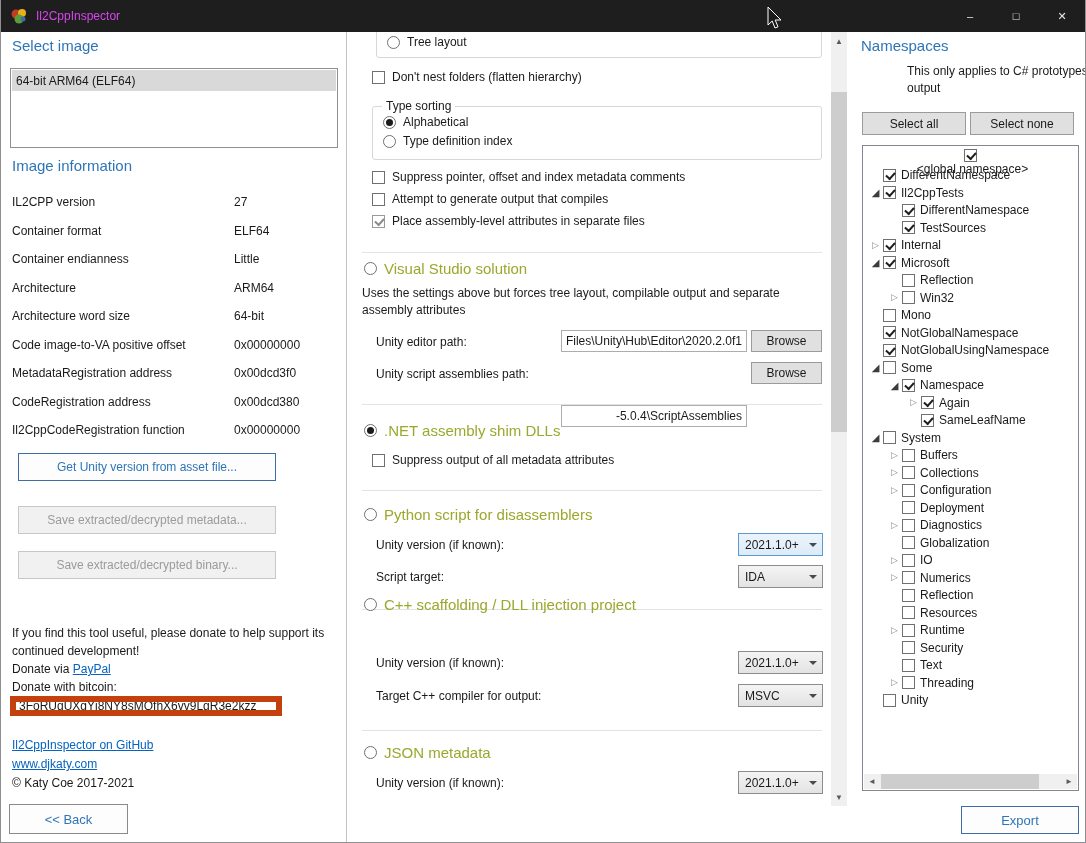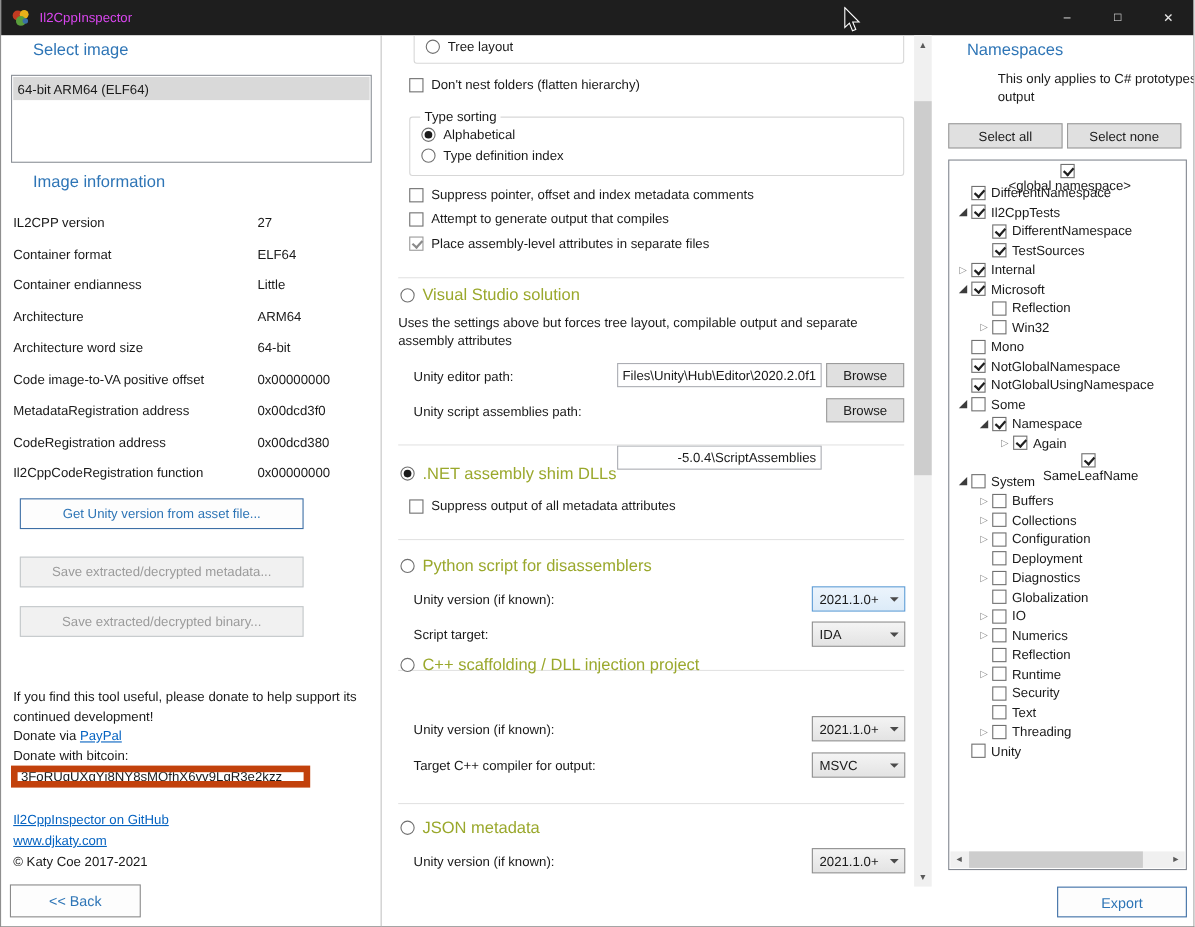--- a/index.html
+++ b/index.html
@@ -8,21 +8,21 @@
   #screen { position:relative; width:1086px; height:843px; background:#fff; border:1px solid #8f8f8f; border-top:none; overflow:hidden; }
 
   
   .titlebar { position:absolute; left:0; top:0; right:0; height:32px; background:#1e1e1e; color:#fff; display:flex; align-items:center; }
   .app-icon { width:18px; height:18px; margin:0 8px 0 9px; flex:none; }
   .wtitle { font-size:12px; color:#d946ef; }
   .win-controls { margin-left:auto; display:flex; height:100%; }
   .wc { width:46px; height:100%; display:flex; align-items:center; justify-content:center; color:#e8e8e8; font-size:11px; }
 
   
-  .h { position:absolute; font-size:15px; color:#2e75b6;margin-left:18px; }
+  .h { position:absolute; font-size:15px; color:#2e75b6; }
   .link { color:#0563c1; text-decoration:underline; cursor:pointer; }
   .btn { position:absolute; display:flex; align-items:center; justify-content:center; background:#e0e0e0; border:1px solid #9b9b9b; font-family:inherit; font-size:12px; color:#1a1a1a; }
   .btn.blue { background:#fdfdfd; border-color:#3c6ea5; color:#2e75b6; }
   .btn.disabled { background:#f1f1f1; border-color:#c4c8ca; color:#9b9b9b; }
   .btn.backbtn { background:#fdfdfd; border-color:#8a8a8a; color:#2e75b6; font-size:13px; }
   .btn.exportbtn { background:#fdfdfd; border-color:#3c6ea5; color:#2e75b6; font-size:13px; }
 
   .cb { width:13px; height:13px; border:1px solid #707070; background:#fff; display:inline-block; position:relative; flex:none; }
   .cb.on::after { content:""; position:absolute; left:2px; top:2px; width:7px; height:4px; border-left:2px solid #1f1f1f; border-bottom:2px solid #1f1f1f; transform:rotate(-48deg); }
   .cb.dim { border-color:#9a9a9a; }
@@ -385,21 +385,21 @@
         <div class="titem" style="padding-left: 23px;">
           <span class="expander open">◢</span>
           <span class="cb on"></span>
           <span>Namespace</span>
         </div>
         <div class="titem" style="padding-left: 42px;">
           <span class="expander">▷</span>
           <span class="cb on"></span>
           <span>Again</span>
         </div>
-        <div class="titem" style="padding-left: 42px; flex-direction: column;">
+        <div class="titem" style="padding-left: 42px;">
           <span class="expander"></span>
           <span class="cb on"></span>
           <span>SameLeafName</span>
         </div>
         <div class="titem" style="padding-left: 4px;">
           <span class="expander open">◢</span>
           <span class="cb"></span>
           <span>System</span>
         </div>
         <div class="titem" style="padding-left: 23px;">
@@ -439,20 +439,25 @@
         </div>
         <div class="titem" style="padding-left: 23px;">
           <span class="expander">▷</span>
           <span class="cb"></span>
           <span>Numerics</span>
         </div>
         <div class="titem" style="padding-left: 23px;">
           <span class="expander"></span>
           <span class="cb"></span>
           <span>Reflection</span>
+        </div>
+        <div class="titem" style="padding-left: 23px;">
+          <span class="expander"></span>
+          <span class="cb"></span>
+          <span>Resources</span>
         </div>
         <div class="titem" style="padding-left: 23px;">
           <span class="expander">▷</span>
           <span class="cb"></span>
           <span>Runtime</span>
         </div>
         <div class="titem" style="padding-left: 23px;">
           <span class="expander"></span>
           <span class="cb"></span>
           <span>Security</span>

